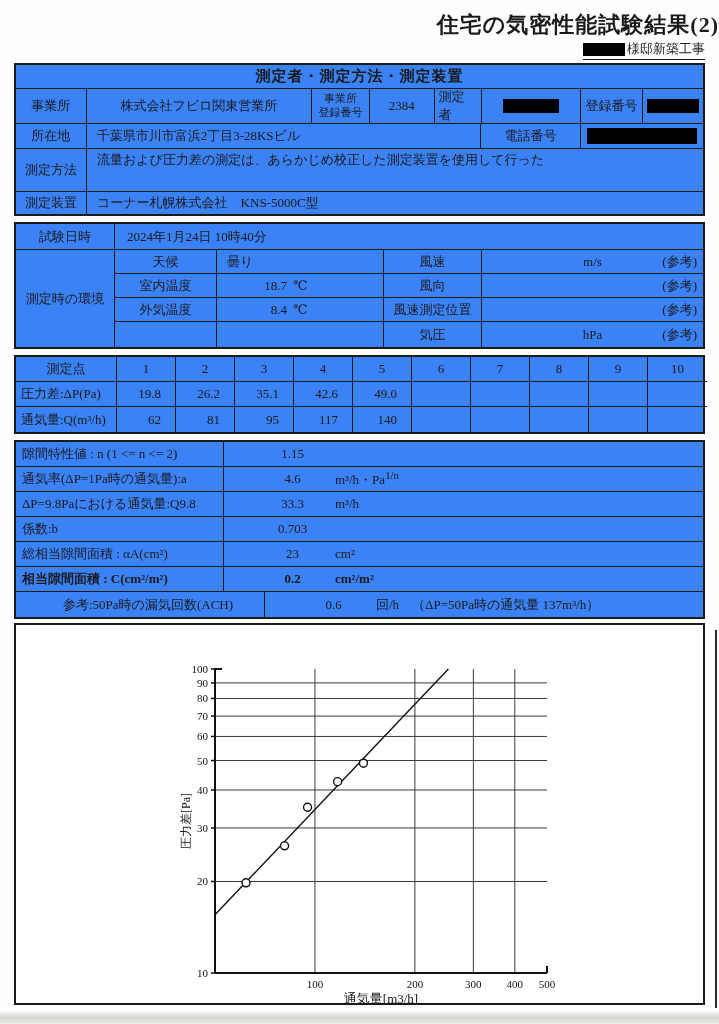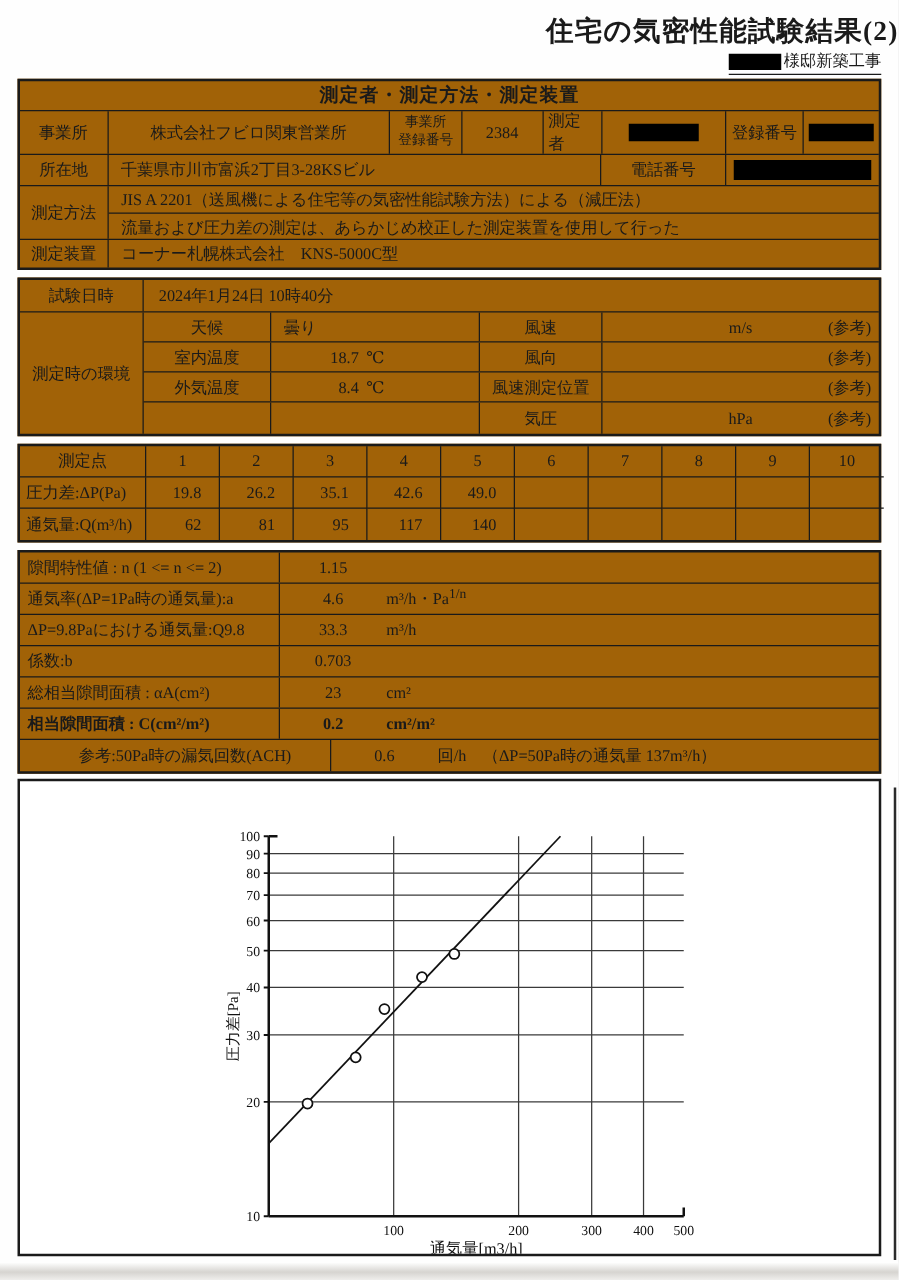--- a/index.html
+++ b/index.html
@@ -15,21 +15,21 @@
     text-align:right; font-size:22px; font-weight:bold; letter-spacing:1px;
   }
   .project-line {
     position:absolute; top:40px; right:14px; font-size:13px;
     border-bottom:1px solid #1a1a1a; padding-bottom:1px;
     display:flex; align-items:center; gap:2px;
   }
   .redact { background:#000; display:inline-block; }
   .redact.sm { width:42px; height:13px; }
 
-  .tbl { position:absolute; left:14px; width:691px; border:2px solid #1a1a1a; background:#a16207; }
+  .tbl { position:absolute; left:14px; width:691px; border:2px solid #1a1a1a; background:#3b82f6; }
   .row { display:flex; border-bottom:1px solid #1a1a1a; }
   .row:last-child { border-bottom:none;text-align:right; }
   .cell {
     border-right:1px solid #1a1a1a; display:flex; align-items:center;
     justify-content:center; font-size:13px; padding:0 4px; overflow:hidden;
   }
   .cell:last-child { border-right:none; }
   .ta-left { justify-content:flex-start; padding-left:10px; }
   .bold { font-weight:bold; }
 
@@ -55,21 +55,21 @@
   #t3 { top:355px; display:grid; grid-template-columns:101px repeat(10,59px); }
   #t3 .gcell { height:25px; border-right:1px solid #1a1a1a; border-bottom:1px solid #1a1a1a;
     display:flex; align-items:center; justify-content:center; font-size:13px; }
   #t3 .gcell.lastcol { border-right:none; }
   #t3 .gcell.lastrow { border-bottom:none; }
   #t3 .num { justify-content:flex-end; padding-right:14px; }
   #t3 .rowlab { justify-content:flex-start; padding-left:5px; }
 
   
   #t4 { top:440px; }
-  .t4-row { display:flex; border-bottom:1px solid #1a1a1a; height:25px; }
+  .t4-row { display:flex; border-bottom:1px solid #1a1a1a; height:25px;gap:26px; }
   .t4-row:last-child { border-bottom:none;padding-left:41px; }
   .t4-label { width:208px; border-right:1px solid #1a1a1a; display:flex; align-items:center;
     padding-left:6px; font-size:13px; }
   .t4-val { flex:1; display:flex; align-items:center; font-size:13px; }
   .t4-val .value { width:85px; text-align:center; display:inline-block; }
   .t4-val .unit { }
 
   
   #chart-box { position:absolute; left:14px; top:623px; width:691px; height:382px;
     border:2px solid #1a1a1a; background:#fff; }
@@ -112,21 +112,20 @@
       <div class="cell" style="width:71px">所在地</div>
       <div class="cell ta-left" style="width:397px">千葉県市川市富浜2丁目3-28KSビル</div>
       <div class="cell" style="width:100px">電話番号</div>
       <div class="cell" style="width:123px">
         <span class="redact" style="width:110px;height:16px"></span>
       </div>
     </div>
     <div class="row" style="height:43px">
       <div class="cell" style="width:71px">測定方法</div>
       <div style="flex:1">
-        <div class="cell ta-left" style="height:22px;border-right:none;border-bottom:1px solid #1a1a1a">JIS A 2201（送風機による住宅等の気密性能試験方法）による（減圧法）</div>
         <div class="cell ta-left" style="height:21px;border-right:none">流量および圧力差の測定は、あらかじめ校正した測定装置を使用して行った</div>
       </div>
     </div>
     <div class="row" style="height:22px">
       <div class="cell" style="width:71px">測定装置</div>
       <div class="cell ta-left" style="flex:1">コーナー札幌株式会社　KNS-5000C型</div>
     </div>
   </div>
 
   <div class="tbl" id="t2">

